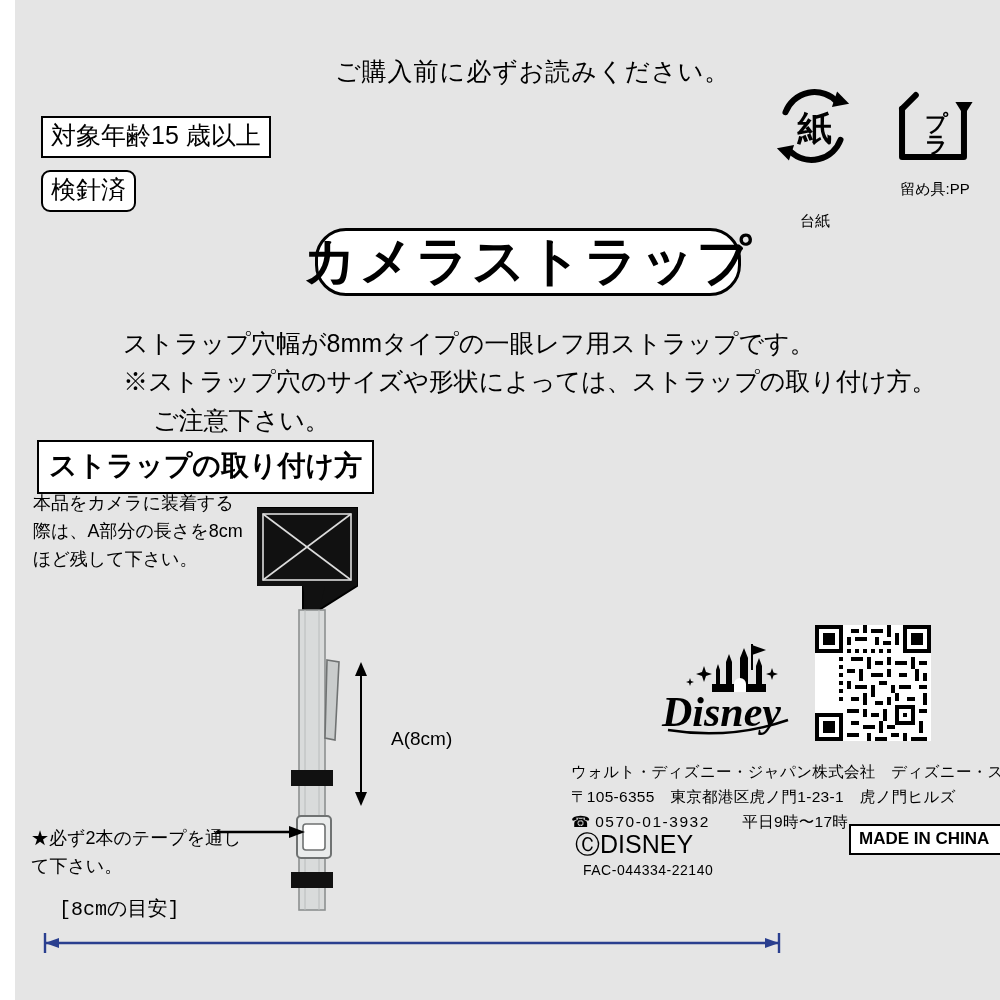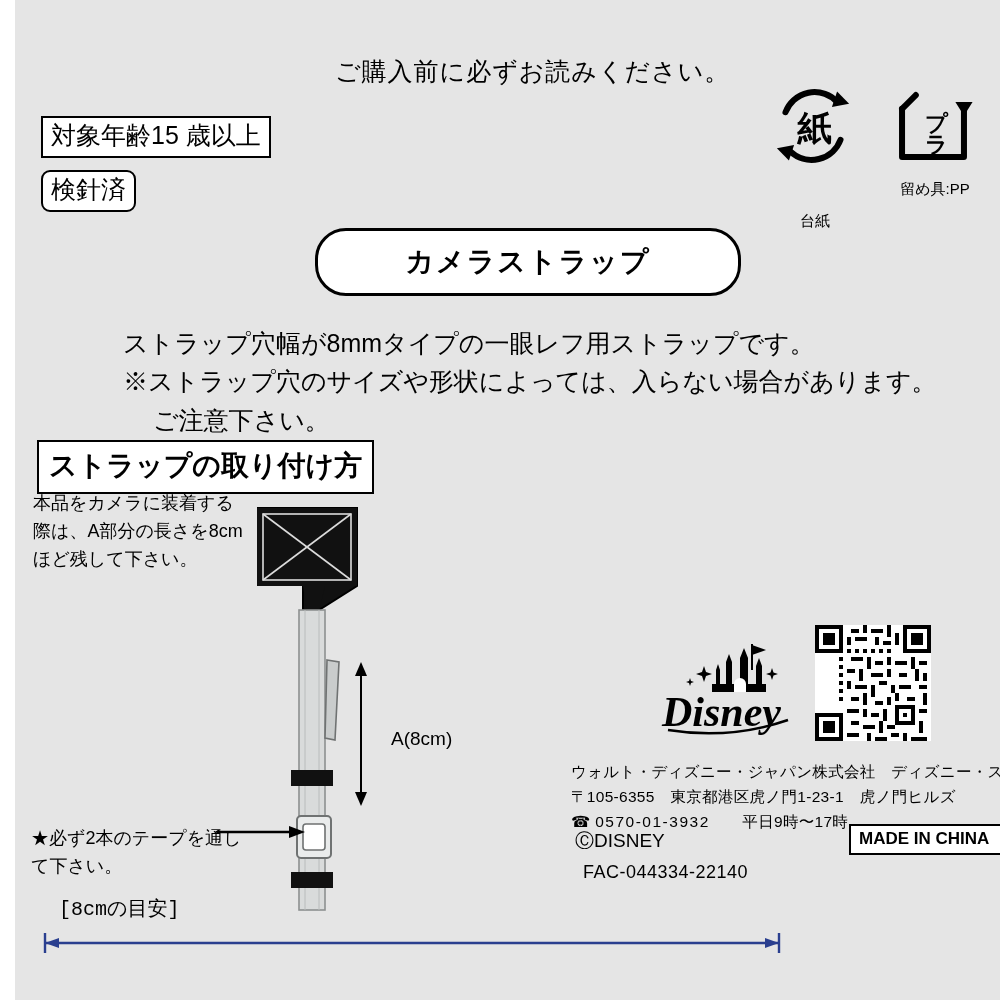--- a/index.html
+++ b/index.html
@@ -61,21 +61,21 @@
     left: 300px; top: 228px;
     width: 420px; height: 62px;
     border: 3px solid #000;
     border-radius: 31px;
     background: #fff;
     display: flex;
     align-items: center;
     justify-content: center;
   }
   .title-pill span {
-    font-size: 28px;
+    font-size: 53px;
     font-weight: bold;
     letter-spacing: 2px;
     white-space: nowrap;
   }
 
   
   .desc {
     left: 108px; top: 325px;
     width: 830px;
     font-size: 25px;
@@ -141,26 +141,26 @@
     width: 420px;
     font-size: 15.5px;
     line-height: 1.6;
     letter-spacing: 0.3px;
   }
   .company .row { white-space: nowrap; }
   .company .mono { font-family: "Liberation Sans", sans-serif; letter-spacing: 1.5px; }
 
   .copyright {
     left: 560px; top: 828px;
-    font-size: 19px;
+    font-size: 25px;
     white-space: nowrap;
   }
   .fac {
     left: 568px; top: 862px;
-    font-size: 18px;
+    font-size: 14px;
     letter-spacing: 0.5px;
     white-space: nowrap;
   }
   .made-in {
     left: 800px; top: 824px;
     border: 2.5px solid #000;
     background: #fff;
     padding: 3px 24px 4px 8px;
     font-size: 17px;
     font-weight: bold;
@@ -206,21 +206,21 @@
     </svg>
   </div>
   <div class="abs rec-cap rec2-cap">留め具:PP</div>
 
   <div class="abs title-pill">
     <span>カメラストラップ</span>
   </div>
 
   <div class="abs desc">
     <div class="l1">ストラップ穴幅が8mmタイプの一眼レフ用ストラップです。</div>
-    <div class="l2">※ストラップ穴のサイズや形状によっては、入らない場合があります。</div>
+    <div class="l2">※ストラップ穴のサイズや形状によっては、ストラップの取り付け方。</div>
     <div class="l3">ご注意下さい。</div>
   </div>
 
   <div class="abs sect-box">ストラップの取り付け方</div>
 
   <div class="abs inst">本品をカメラに装着する際は、A部分の長さを8cmほど残して下さい。</div>
 
   <div class="abs star-note">★必ず2本のテープを通して下さい。</div>
 
   <div class="abs cm-note">[8cmの目安]</div>

